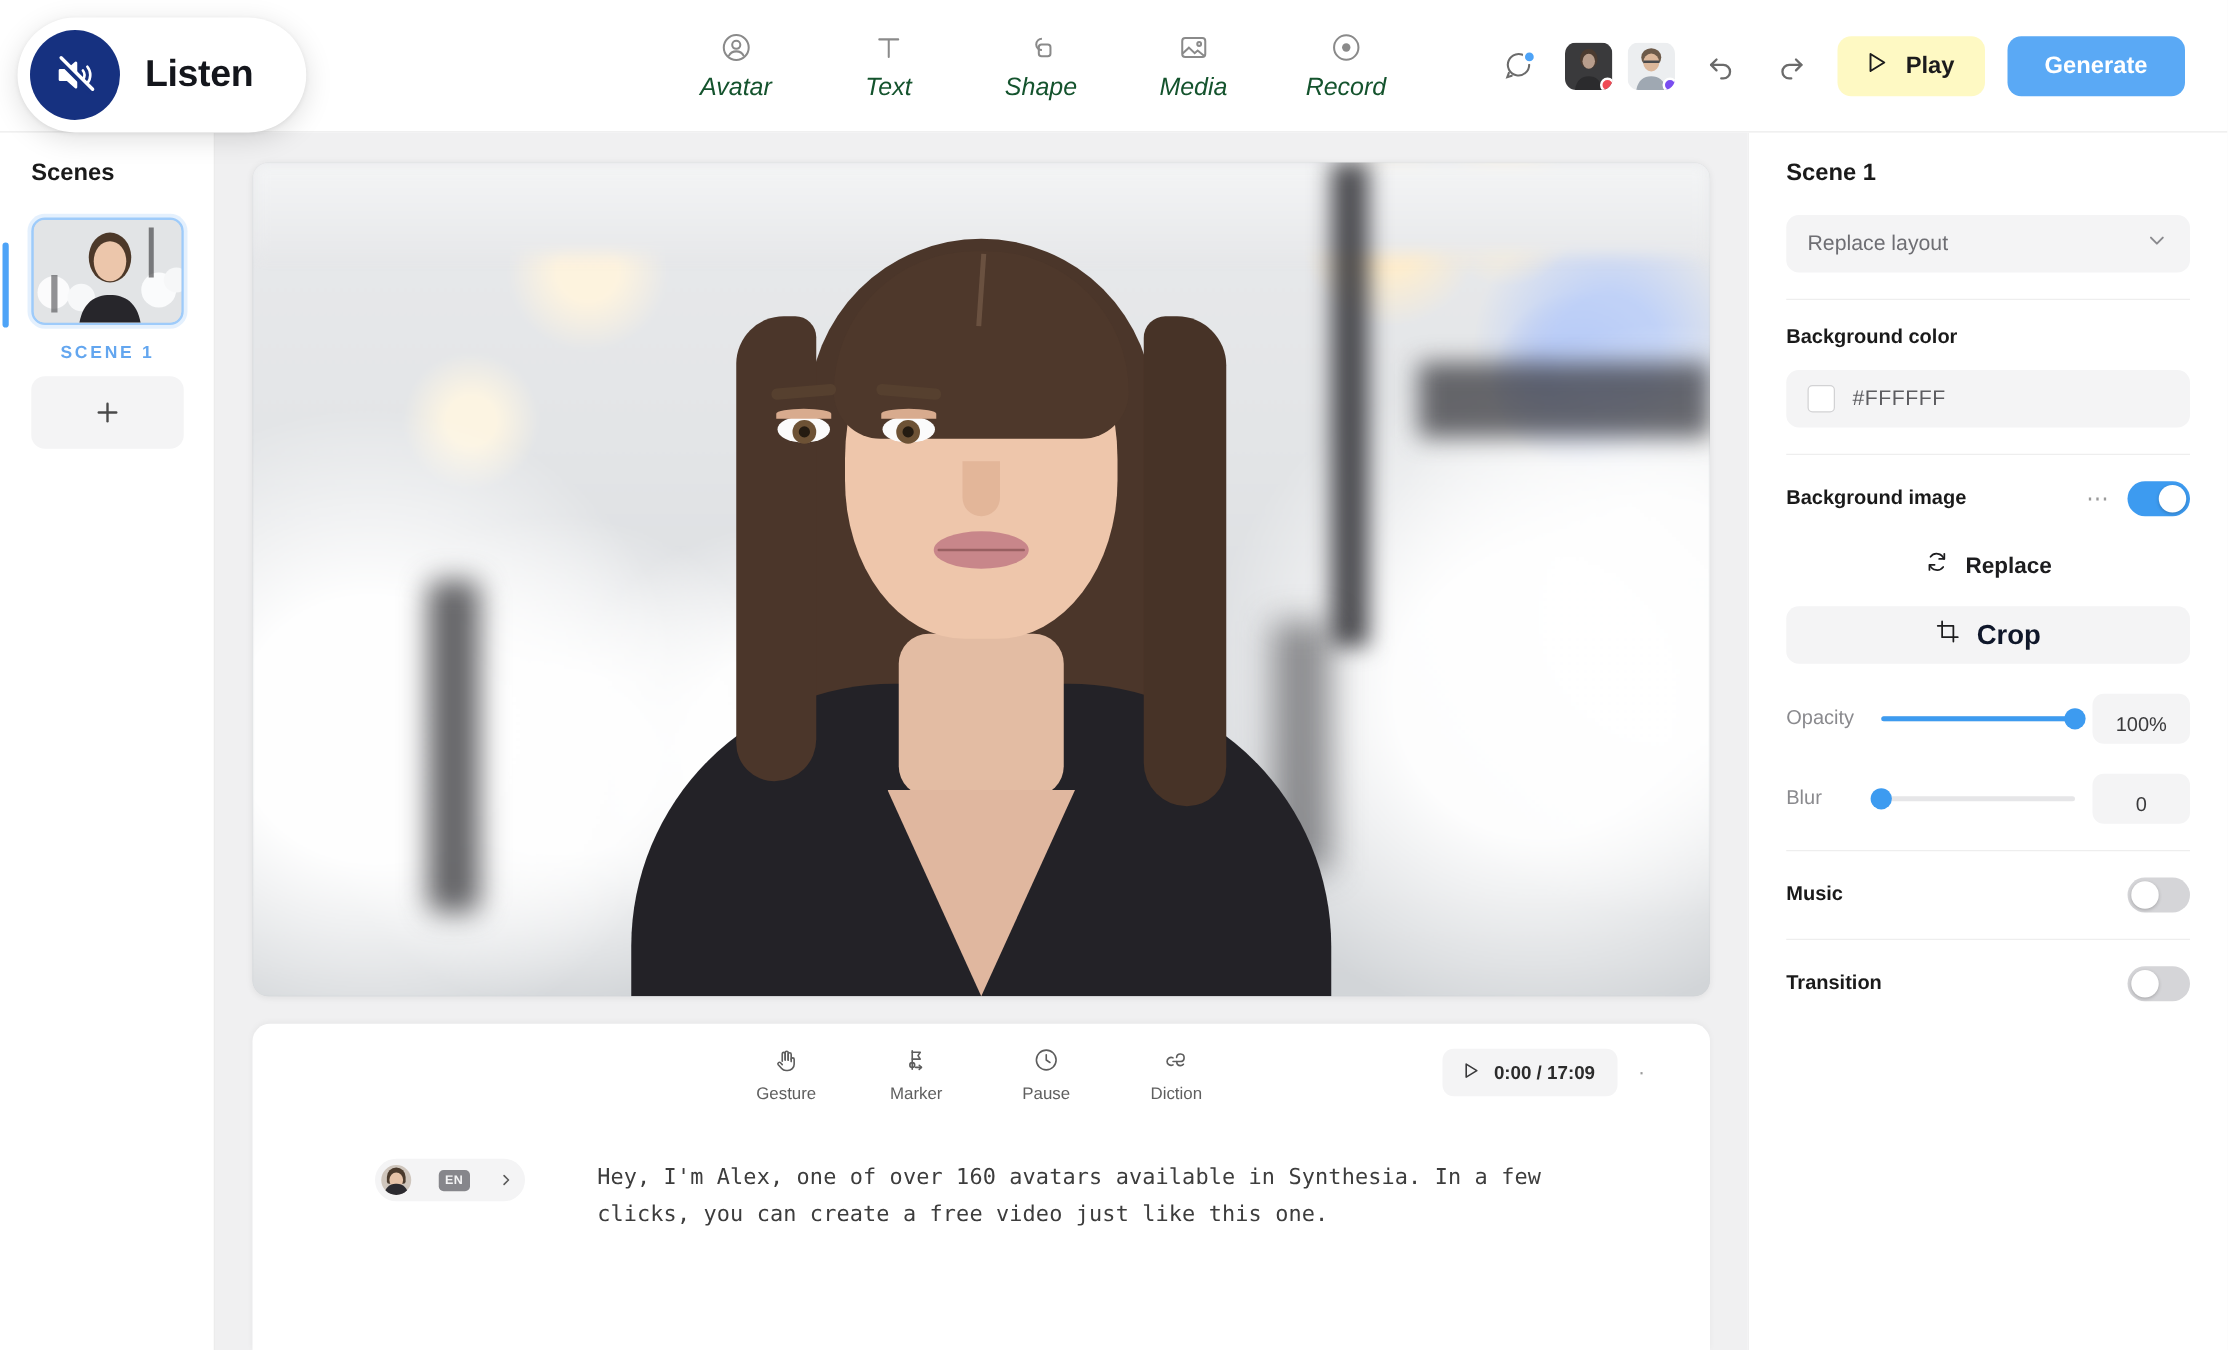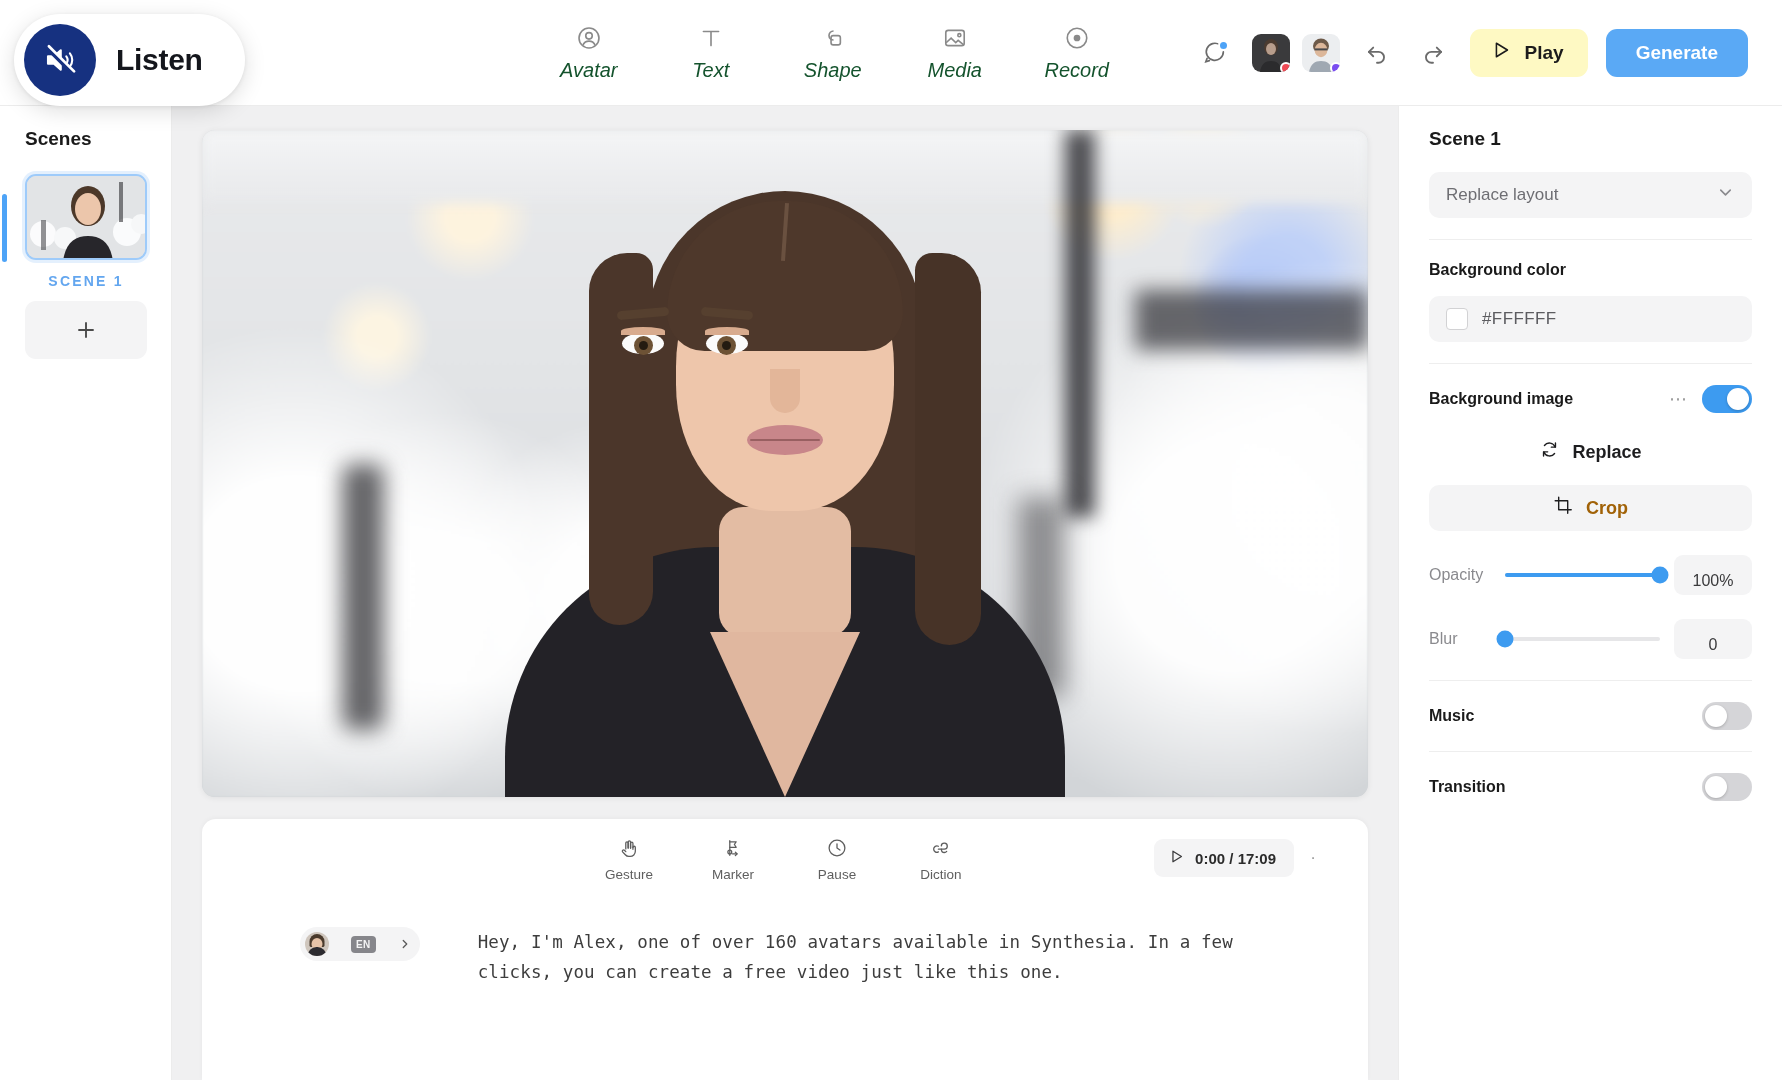--- a/index.html
+++ b/index.html
@@ -170,21 +170,21 @@
   .rp-rowhead .rh-right { display: flex; align-items: center; gap: 14px; }
   .dots { color: #9a9a9a; font-size: 18px; letter-spacing: 1px; cursor: pointer; line-height: 1; }
   .toggle { width: 50px; height: 28px; border-radius: 15px; background: #d5d5d8; position: relative; cursor: pointer; flex: 0 0 50px; }
   .toggle .knob { position: absolute; top: 3px; left: 3px; width: 22px; height: 22px; border-radius: 50%; background: #fff; box-shadow: 0 1px 3px rgba(0,0,0,0.22); transition: left .15s; }
   .toggle.on { background: #3d9bf0; }
   .toggle.on .knob { left: 25px; }
 
   .replace-row { display: flex; align-items: center; justify-content: center; gap: 12px; margin-top: 26px; cursor: pointer; }
   .replace-row span { font-size: 18px; font-weight: 700; color: #1d1d1f; }
   .crop-btn { margin-top: 20px; height: 46px; border-radius: 10px; background: #f4f4f5; display: flex; align-items: center; justify-content: center; gap: 12px; cursor: pointer; }
-  .crop-btn span { font-size: 18px; font-weight: 700; color: #a16207; }
+  .crop-btn span { font-size: 22px; font-weight: 700; color: #0f172a; }
 
   .slider-row { display: flex; align-items: center; gap: 14px; margin-top: 24px; }
   .slider-row .s-lbl { font-size: 16px; color: #8a8a8e; width: 62px; flex: 0 0 62px; }
   .track { position: relative; flex: 1; height: 4px; border-radius: 2px; background: #e6e6e8; cursor: pointer; }
   .track .fill { position: absolute; left: 0; top: 0; height: 4px; border-radius: 2px; background: #3d9bf0; }
   .track .knob2 { position: absolute; top: 50%; width: 17px; height: 17px; border-radius: 50%; background: #3d9bf0; transform: translate(-50%,-50%); }
   .num-box { width: 78px; flex: 0 0 78px; height: 40px; border-radius: 9px; background: #f4f4f5; display: flex; align-items: center; justify-content: center; cursor: text; }
   .num-box span { font-size: 16px; color: #3a3a3c; margin-top: 12px; }
 
   .rp-togglerow { display: flex; align-items: center; justify-content: space-between; }

